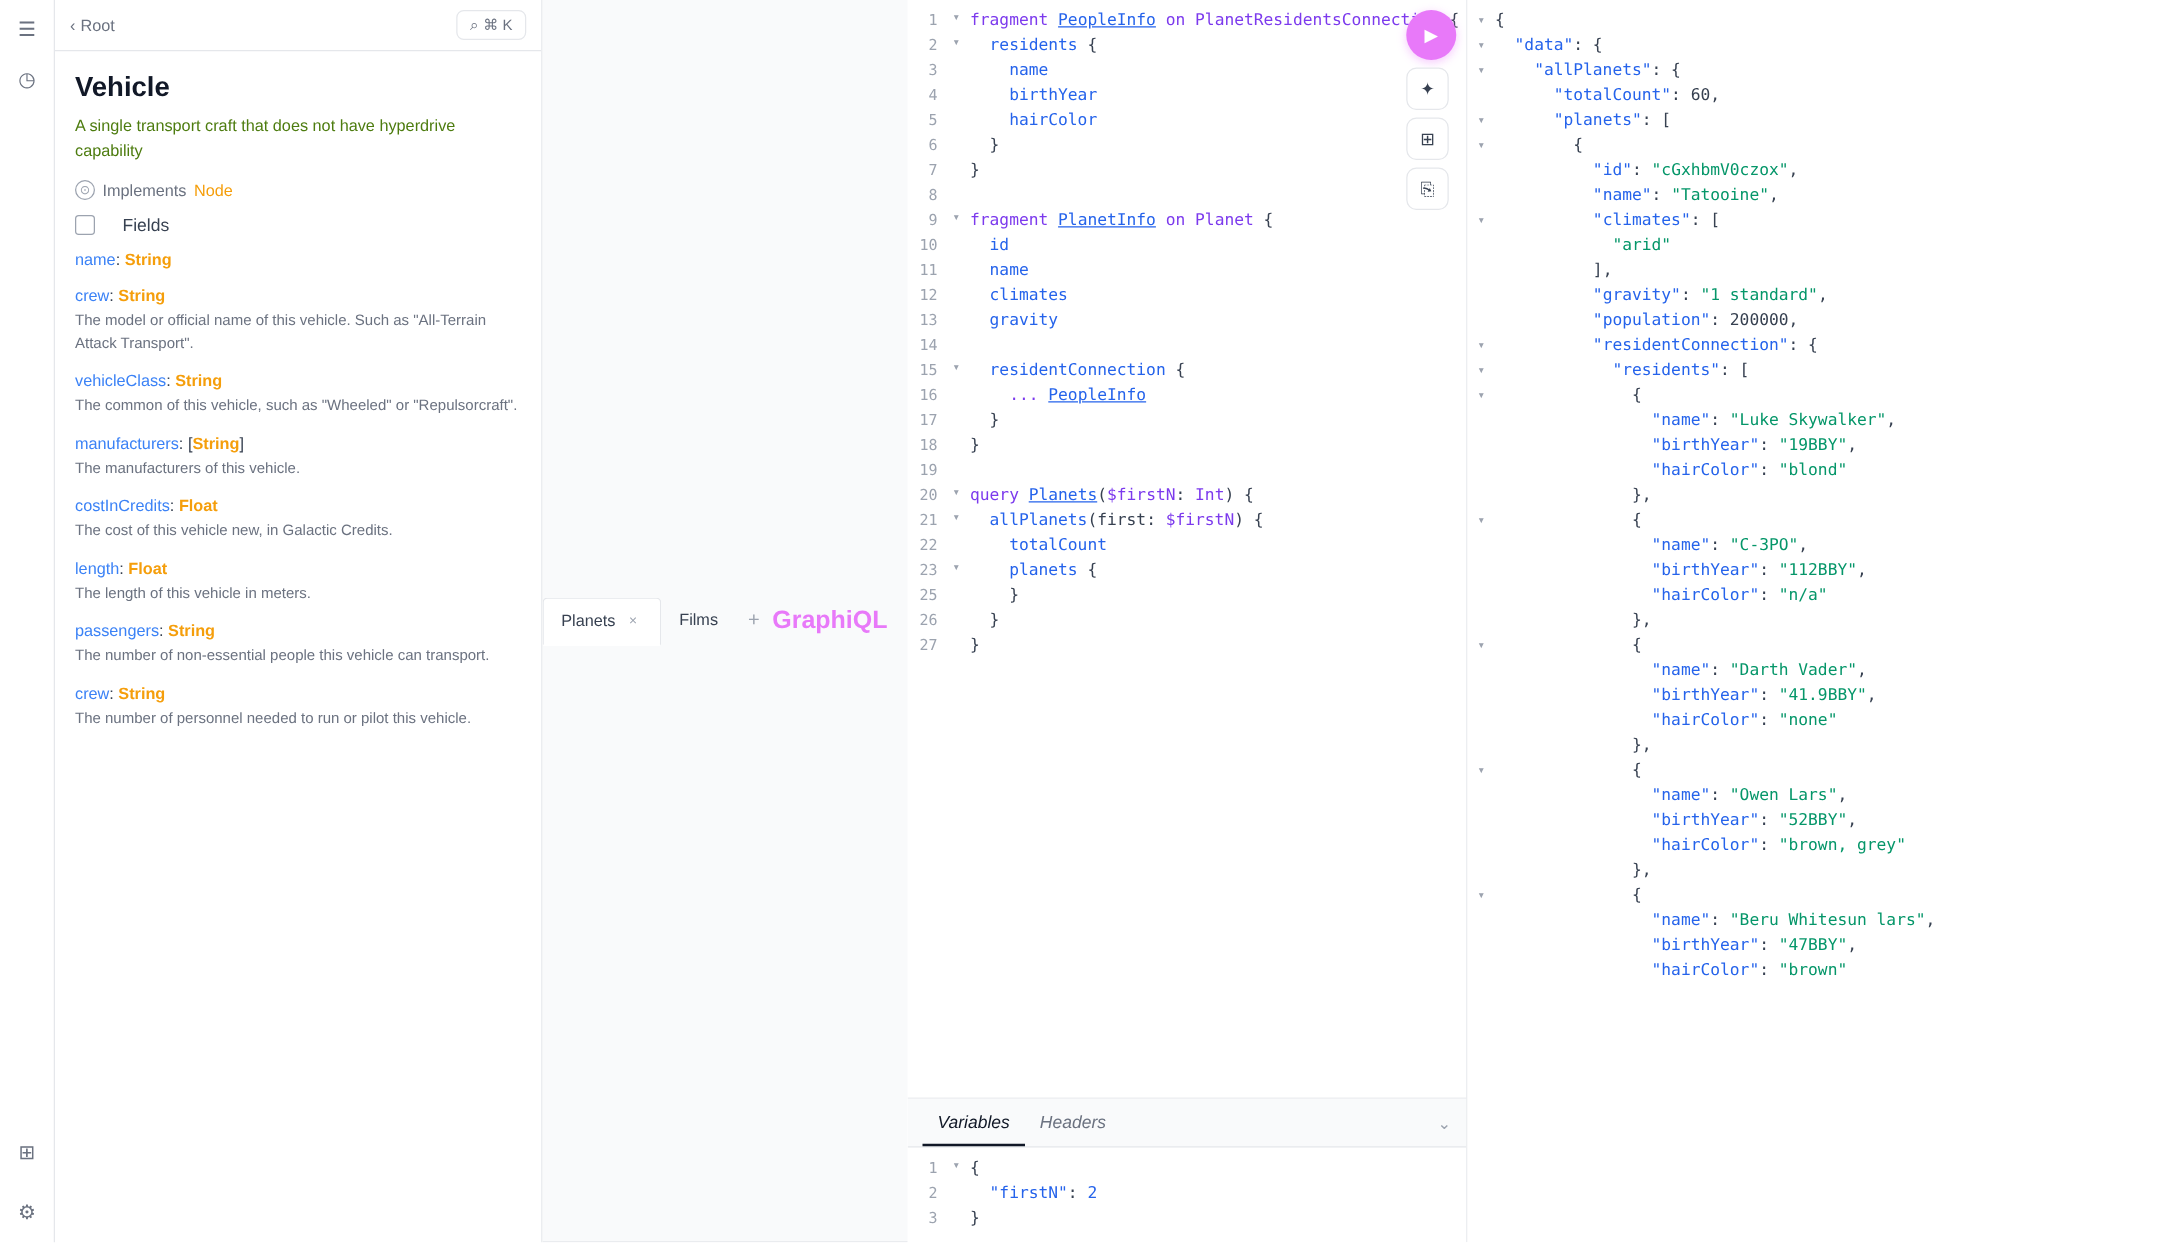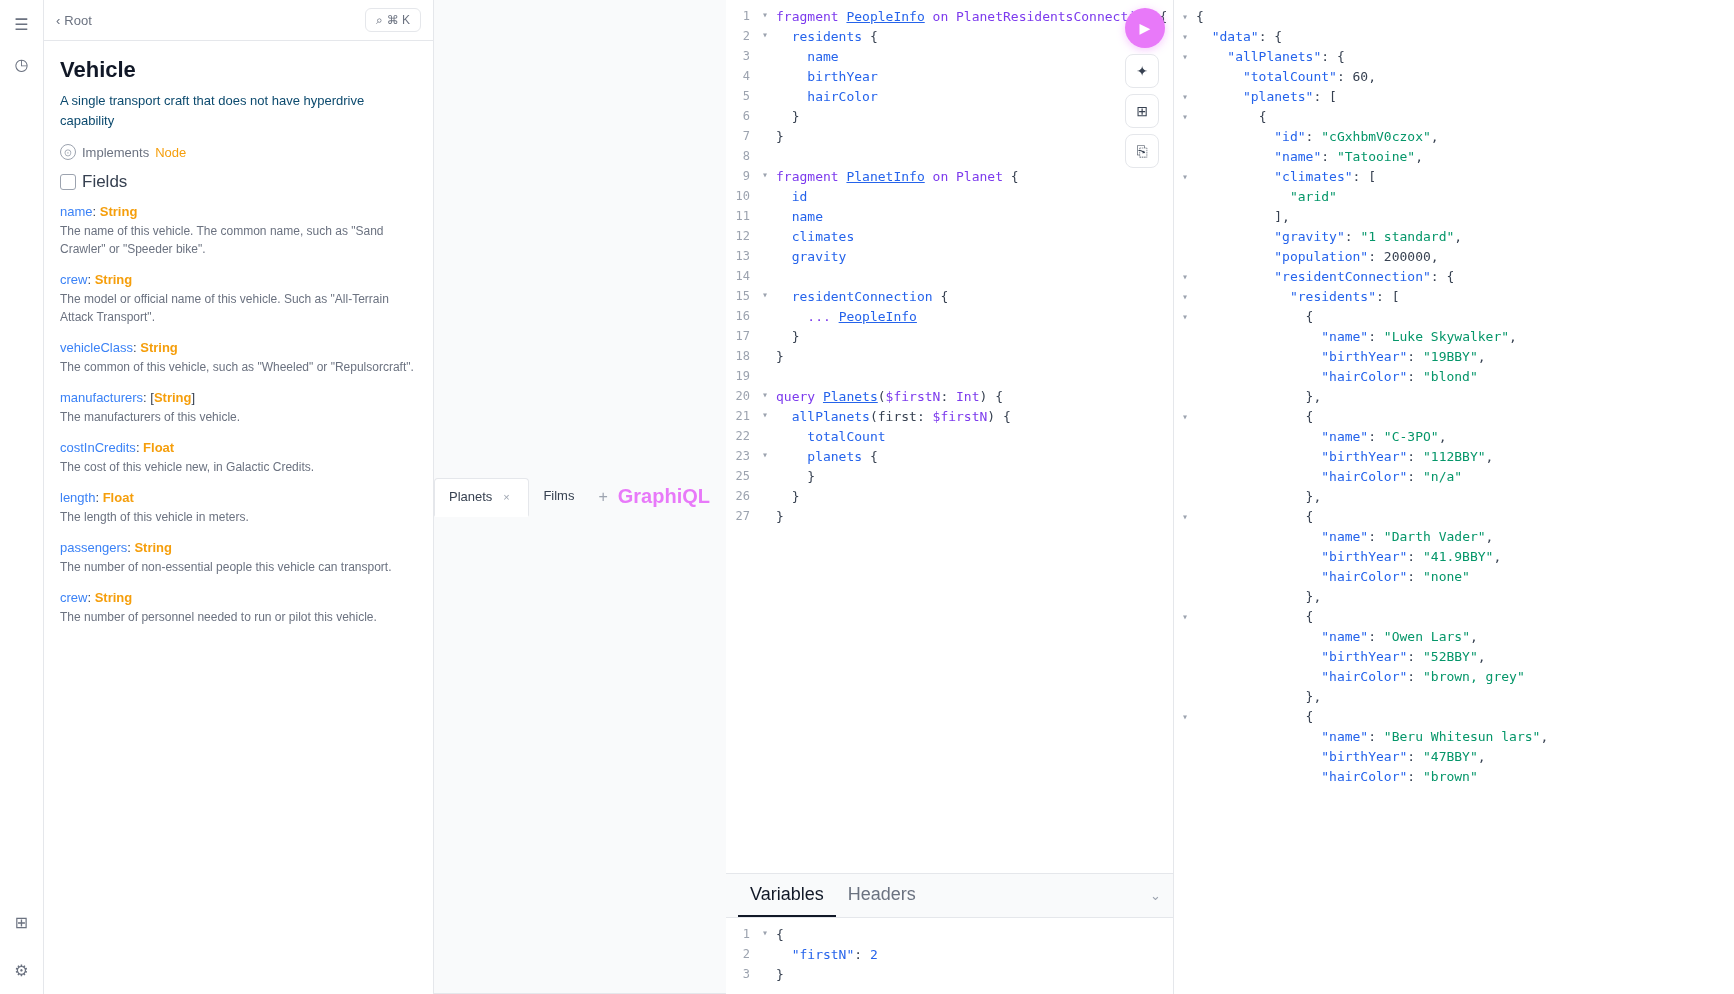--- a/index.html
+++ b/index.html
@@ -49,21 +49,21 @@
       padding: 16px;
     }
     .sidebar-title {
       font-size: 22px;
       font-weight: 700;
       color: #111827;
       margin-bottom: 8px;
     }
     .sidebar-desc {
       font-size: 13px;
-      color: #0c4a6e;
+      color: #4d7c0f;
       line-height: 1.5;
       margin-bottom: 14px;
     }
     .implements-section {
       display: flex;
       align-items: center;
       gap: 6px;
       margin-bottom: 10px;
     }
     .implements-icon {
@@ -71,22 +71,22 @@
       border: 1.5px solid #9ca3af;
       border-radius: 50%;
       display: flex; align-items: center; justify-content: center;
       font-size: 10px; color: #9ca3af;
     }
     .implements-label { color: #6b7280; font-size: 13px; }
     .implements-link { color: #f59e0b; font-size: 13px; text-decoration: none; cursor: pointer; }
 
     .fields-section { margin-top: 12px; }
     .fields-header {
-      display: flex; align-items: center; gap: 6px;
-      margin-bottom: 12px; color: #374151; font-size: 17px;
+      display: flex; align-items: center; gap: 22px;
+      margin-bottom: 12px; color: #374151; font-size: 14px;
     }
     .fields-box-icon {
       width: 16px; height: 16px;
       border: 1.5px solid #9ca3af;
       border-radius: 3px;
       display: flex; align-items: center; justify-content: center;
     }
 
     .field-item { margin-bottom: 14px; }
     .field-name { font-size: 13px; margin-bottom: 3px; }
@@ -273,24 +273,25 @@
     }
     .variables-tabs {
       display: flex;
       align-items: center;
       padding: 0 12px;
       border-bottom: 1px solid #e5e7eb;
       background: #f9fafb;
     }
     .var-tab {
       padding: 10px 12px;
-      font-size: 18px;
+      font-size: 14px;
       cursor: pointer;
       color: #6b7280;
       border-bottom: 2px solid transparent;
+      font-style: italic;
     }
     .var-tab.active { color: #111827; border-bottom: 2px solid #111827; }
     .var-collapse {
       margin-left: auto;
       color: #9ca3af;
       cursor: pointer;
     }
     .variables-content {
       padding: 8px 0;
       font-family: 'Consolas', 'Monaco', monospace;
@@ -361,21 +362,20 @@
     <div class="fields-section">
       <div class="fields-header">
         <div class="fields-box-icon"></div>
         <span>Fields</span>
       </div>
 
       <div class="field-item">
         <div class="field-name">
           <span class="fname">name</span><span class="colon">: </span><span class="ftype">String</span>
         </div>
-        <div class="field-desc">The name of this vehicle. The common name, such as "Sand Crawler" or "Speeder bike".</div>
       </div>
 
       <div class="field-item">
         <div class="field-name">
           <span class="fname">crew</span><span class="colon">: </span><span class="ftype">String</span>
         </div>
         <div class="field-desc">The model or official name of this vehicle. Such as "All-Terrain Attack Transport".</div>
       </div>
 
       <div class="field-item">

